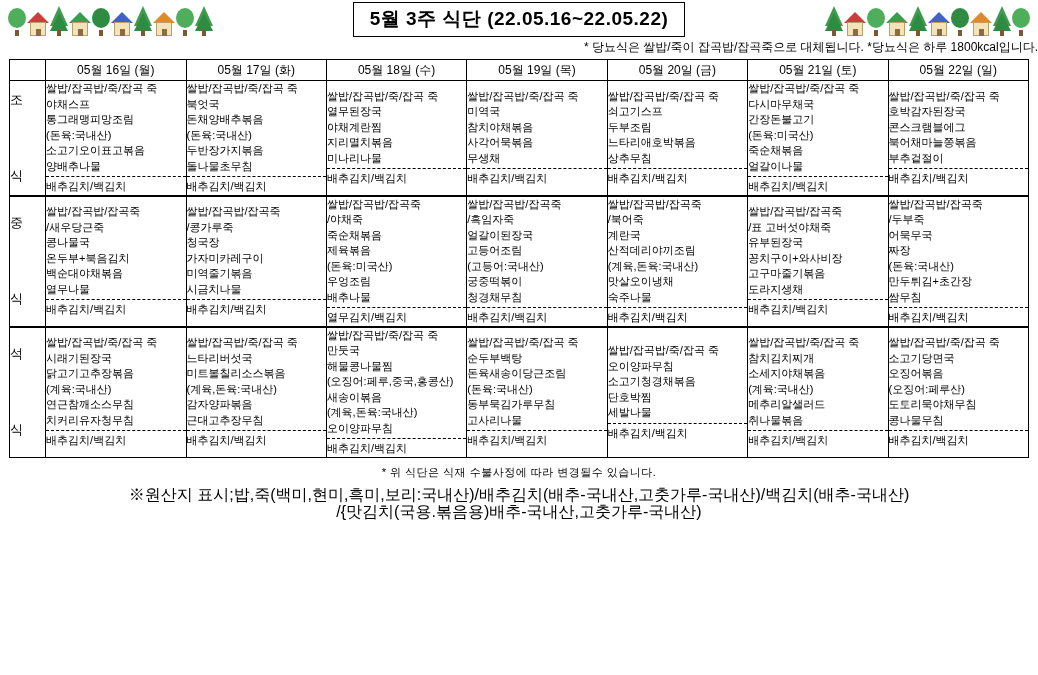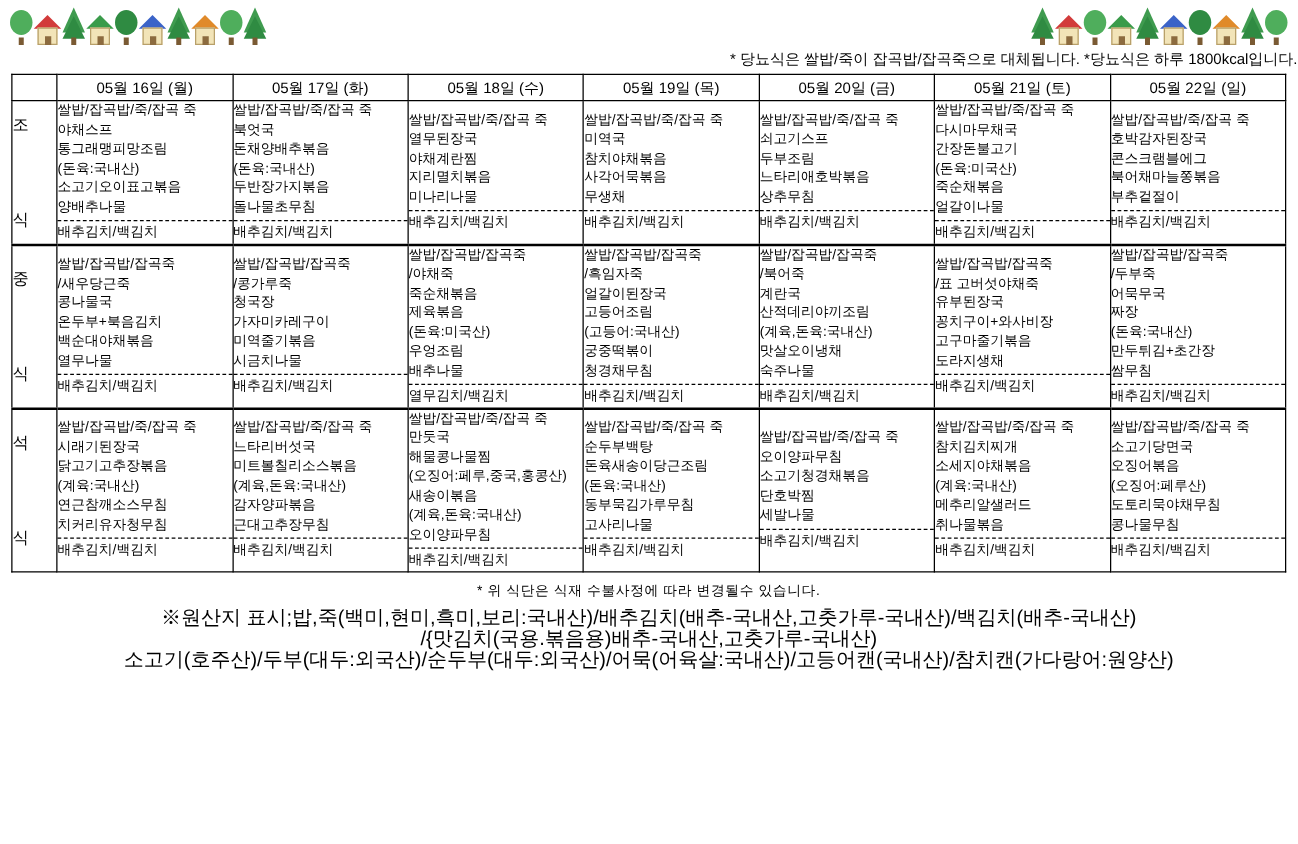--- a/index.html
+++ b/index.html
@@ -230,20 +230,21 @@
           <div class="crown"></div>
           <div class="trunk"></div>
         </div>
       <div class="tree">
           <div class="crown"></div>
           <div class="crown2"></div>
           <div class="trunk"></div>
         </div>
     </div>
 
+    <div class="title-box">5월 3주 식단 (22.05.16~22.05.22)</div>
 
     <div class="deco right">
       <div class="tree">
           <div class="crown"></div>
           <div class="crown2"></div>
           <div class="trunk"></div>
         </div>
       <div class="house">
           <div class="roof"></div>
           <div class="body"></div>
@@ -527,16 +528,15 @@
             <div class="kimchi">배추김치/백김치</div>
           </td>
         </tr>
       </tbody>
   </table>
 
   <div class="footer">
     <div class="big">*  위 식단은 식재 수불사정에 따라 변경될수 있습니다.</div>
     <div class="small">※원산지 표시;밥,죽(백미,현미,흑미,보리:국내산)/배추김치(배추-국내산,고춧가루-국내산)/백김치(배추-국내산)</div>
     <div class="small">/{맛김치(국용.볶음용)배추-국내산,고춧가루-국내산)</div>
-    <div class="small">소고기(호주산)/두부(대두:외국산)/순두부(대두:외국산)/어묵(어육살:국내산)/고등어캔(국내산)/참치캔(가다랑어:원양산)</div>
   </div>
 
 </div>
 
 </body></html>

